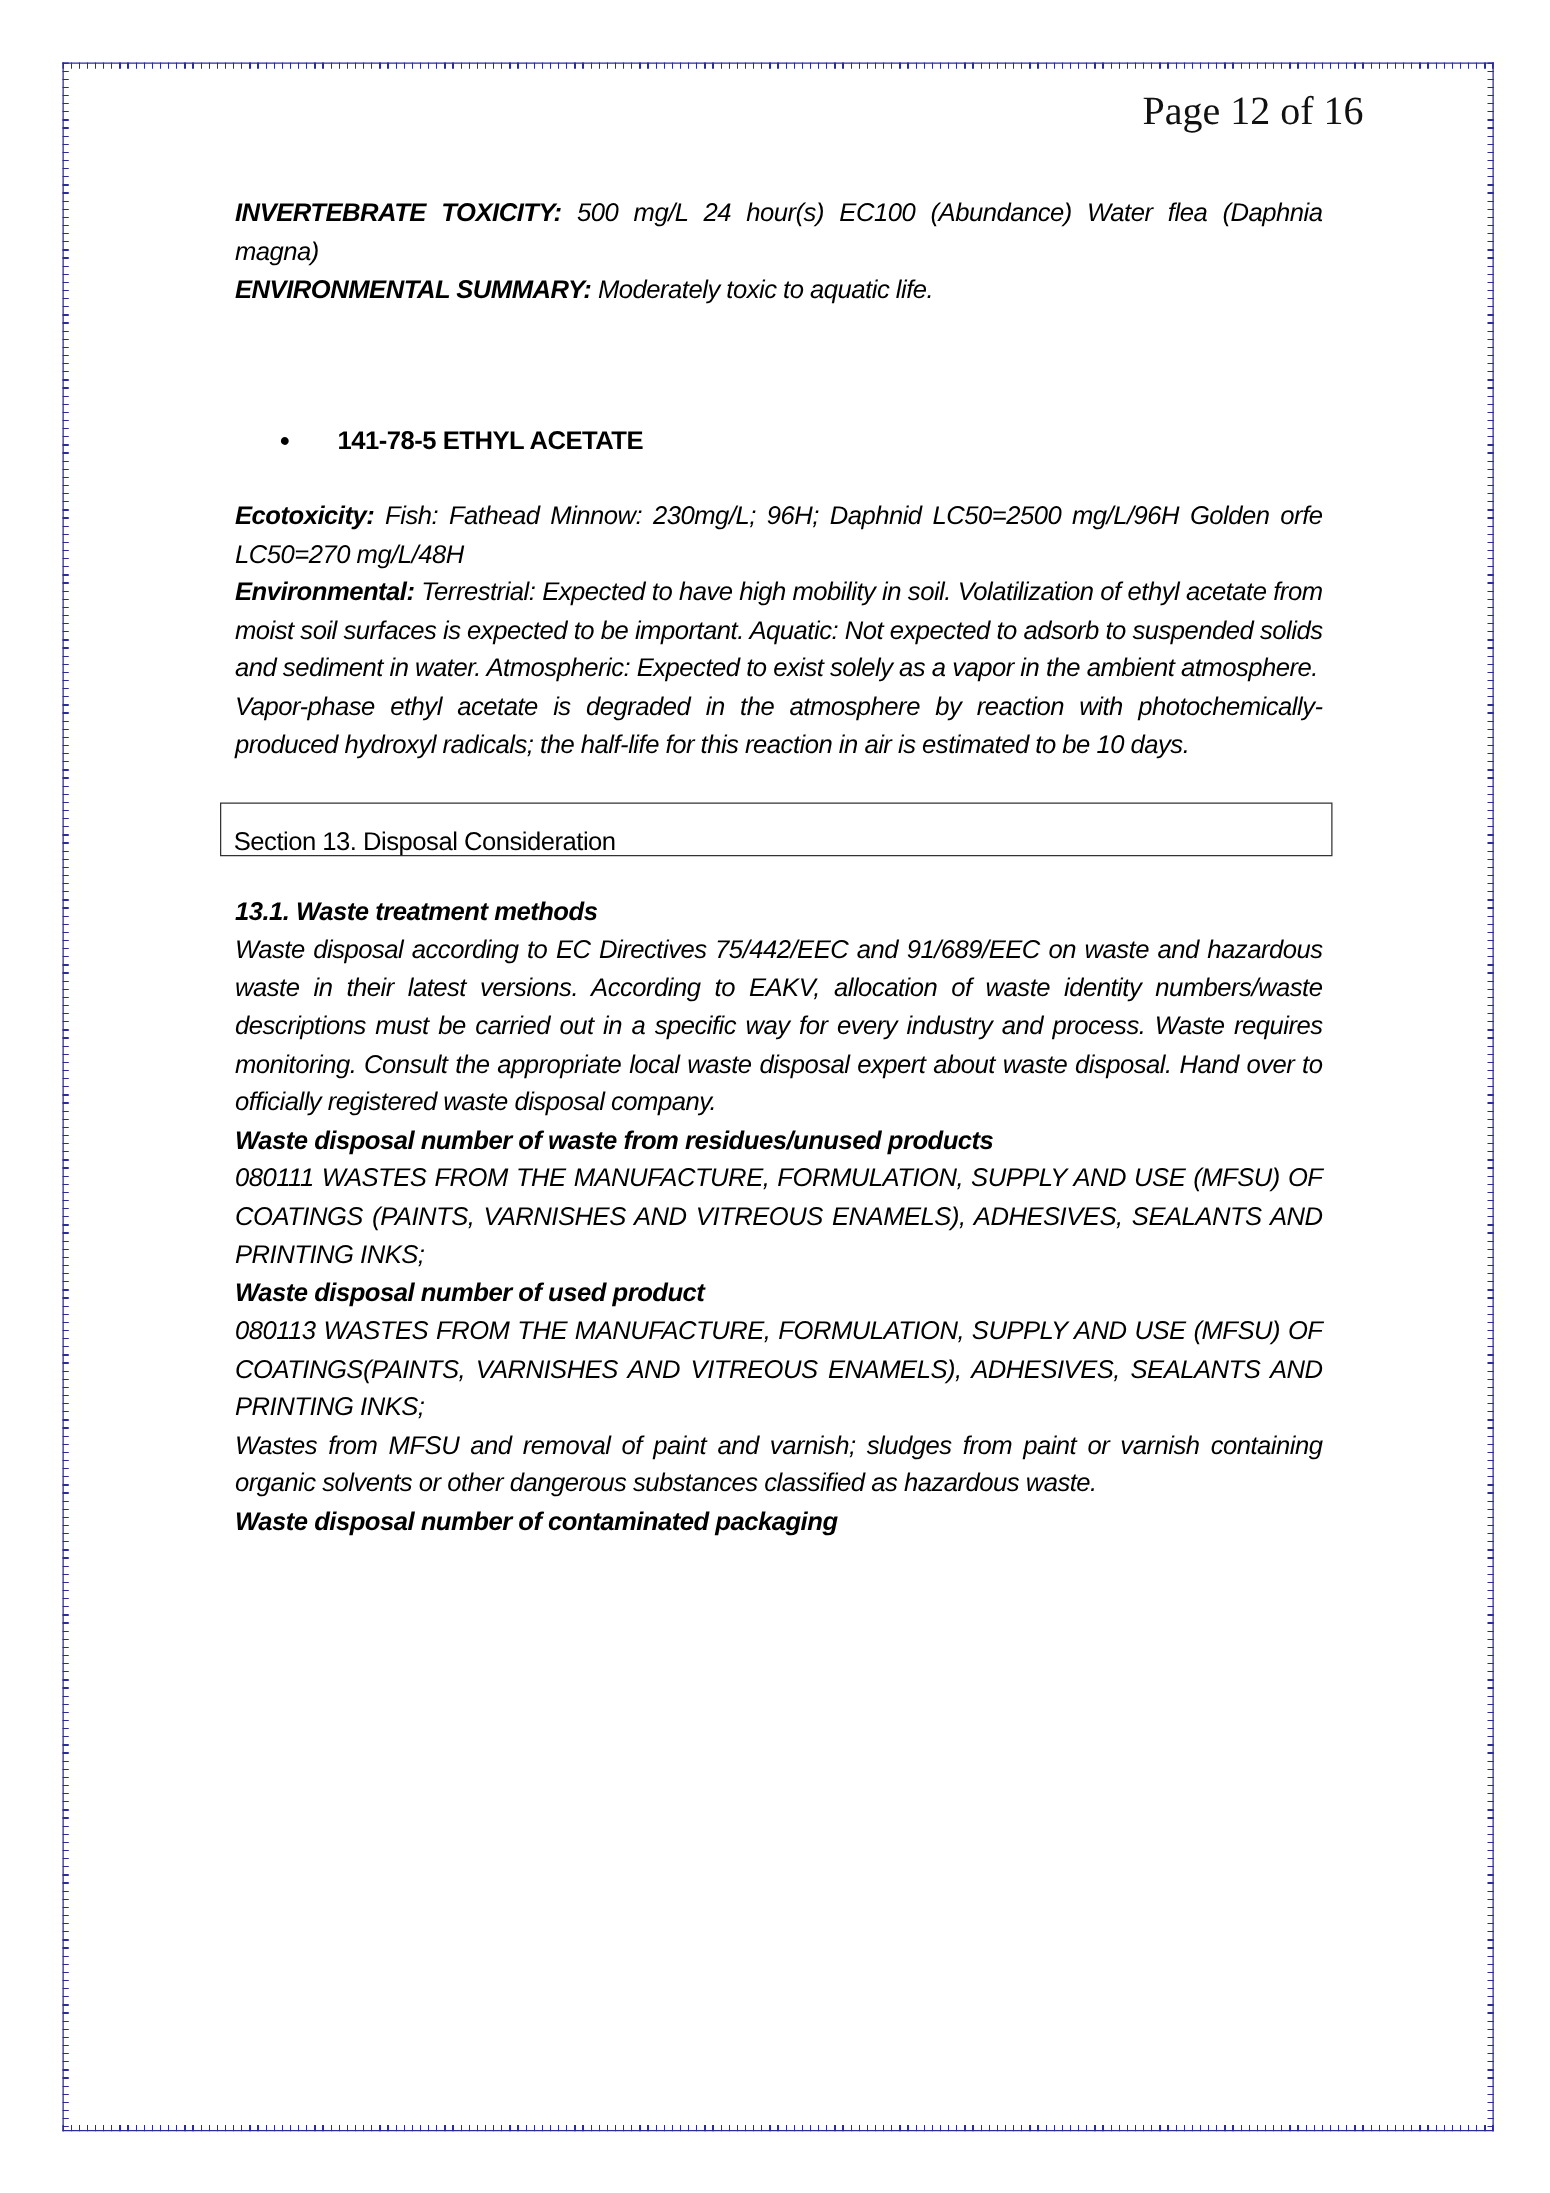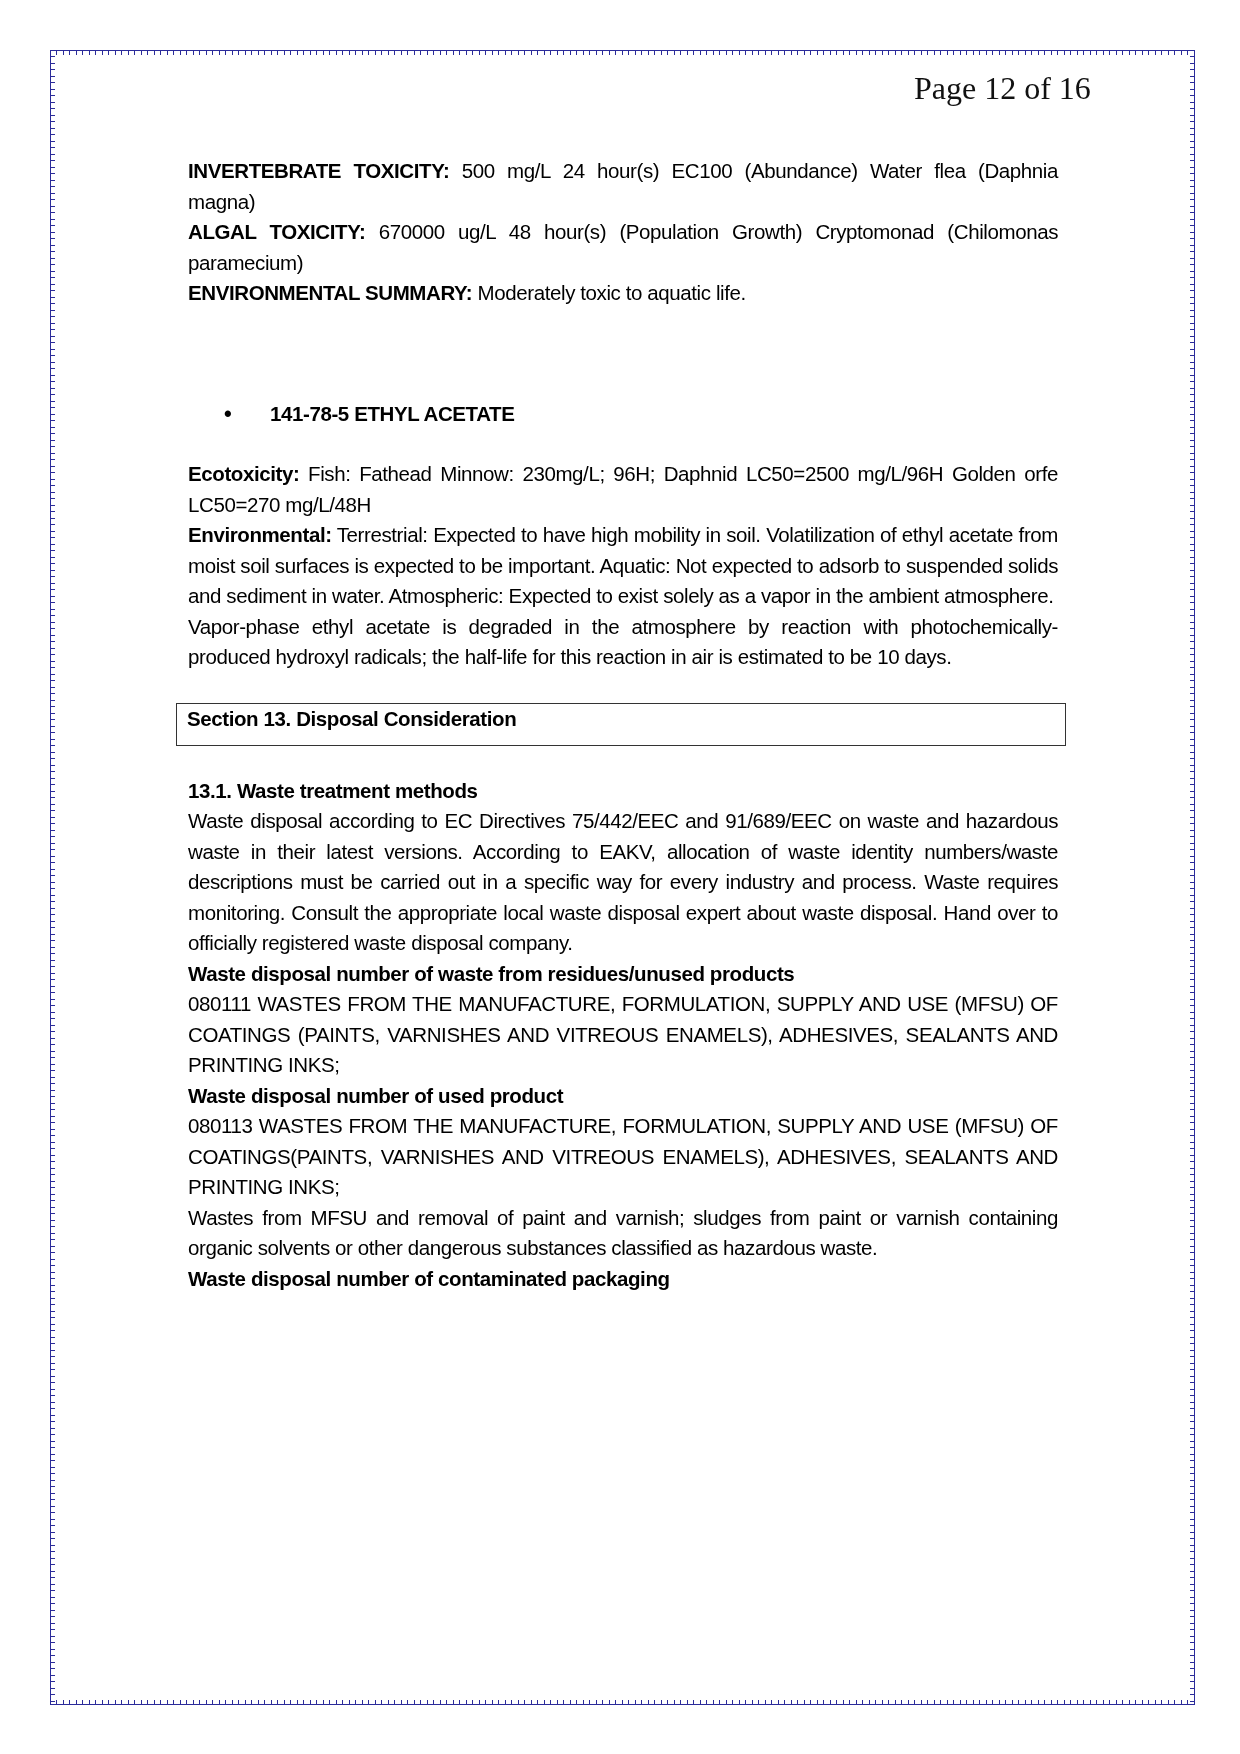--- a/index.html
+++ b/index.html
@@ -69,20 +69,21 @@
       top: 156px;
       width: 870px;
       font-family: "Liberation Sans", sans-serif;
       font-size: 20.5px;
       line-height: 30.5px;
       letter-spacing: -0.4px;
     }
     .content p {
       margin: 0;
       text-align: justify;
+      font-style: italic;
     }
     .content b, .content .bold {
       font-weight: bold;
     }
     .gap-large { height: 90px; }
     .gap-med { height: 30px; }
 
     .bullet-item {
       display: flex;
       align-items: center;
@@ -91,44 +92,43 @@
     }
     .bullet-item .bullet {
       width: 46px;
       font-size: 22px;
     }
 
     .section-box {
       border: 1.5px solid #333;
       margin-left: -12px;
       width: 890px;
-      padding: 0 10px;
+      padding: 16px 10px;
       height: 43px;
       line-height: 29px;
-      font-weight: bold;
+      font-weight: normal;
       box-sizing: border-box;
     }
   </style>
 </head>
 <body>
 
 <div class="page-border">
   <div class="edge top"></div>
   <div class="edge bottom"></div>
   <div class="edge left"></div>
   <div class="edge right"></div>
 </div>
 
 <div class="page-number">Page 12 of 16</div>
 
 <div class="content">
 
   <p><b>INVERTEBRATE TOXICITY:</b><span> 500 mg/L 24 hour(s) EC100 (Abundance) Water flea (Daphnia magna)</span></p>
 
-  <p><b>ALGAL TOXICITY:</b><span> 670000 ug/L 48 hour(s) (Population Growth) Cryptomonad (Chilomonas paramecium)</span></p>
 
   <p><b>ENVIRONMENTAL SUMMARY:</b><span> Moderately toxic to aquatic life.</span></p>
 
   <div class="gap-large"></div>
 
   <div class="bullet-item">
     <span class="bullet">•</span>
     <span>141-78-5 ETHYL ACETATE</span>
   </div>
 

